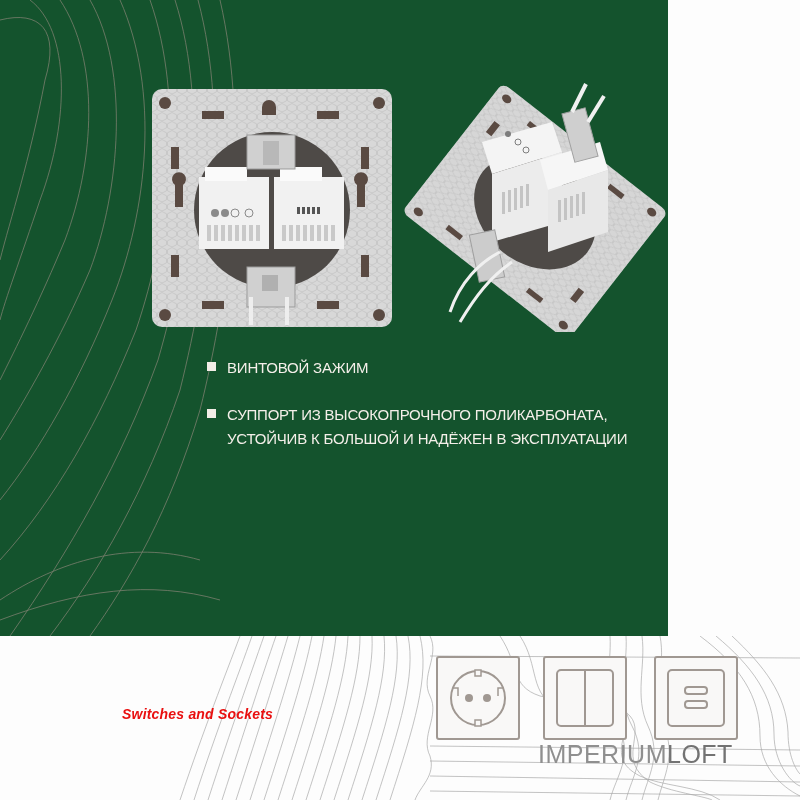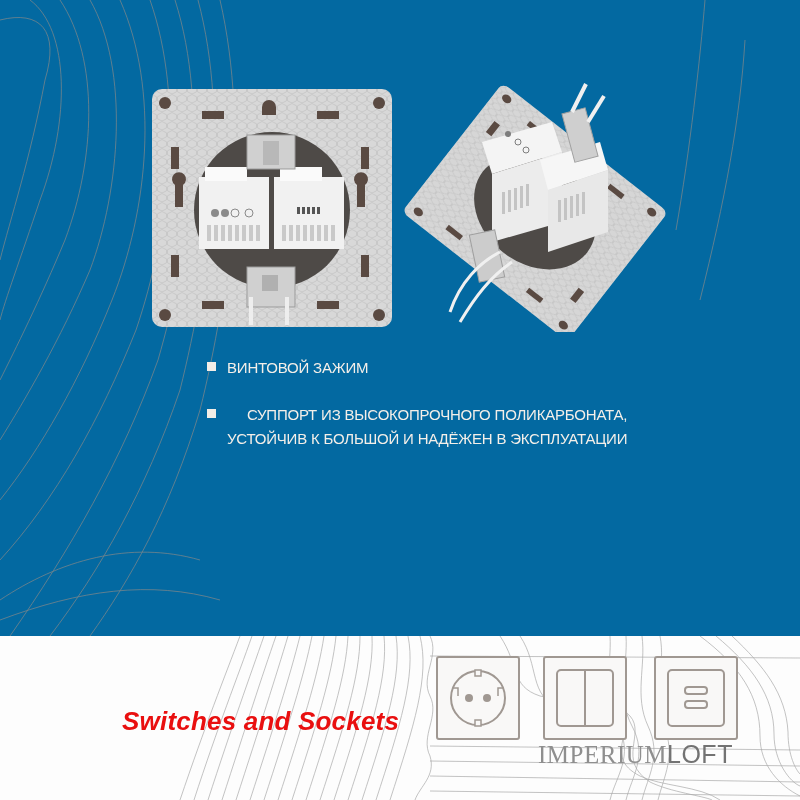--- a/index.html
+++ b/index.html
@@ -1,41 +1,41 @@
 <!DOCTYPE html>
 <html><head>
   <meta charset="utf-8">
   <style>
     * { margin: 0; padding: 0; box-sizing: border-box; }
     html, body { width: 800px; height: 800px; overflow: hidden; }
     body { position: relative; background: #fdfdfd; font-family: "Liberation Sans", sans-serif; }
 
-    .top { position: absolute; left: 0; top: 0; width: 800px; height: 636px; background: #0369a1; overflow: hidden; text-align: right; }
+    .top { position: absolute; left: 0; top: 0; width: 668px; height: 636px; background: #14532d; overflow: hidden; }
     .top-lines { position: absolute; left: 0; top: 0; width: 800px; height: 636px; }
 
     .bottom { position: absolute; left: 0; top: 636px; width: 800px; height: 164px; background: #fdfdfd; overflow: hidden; }
     .bottom-lines { position: absolute; left: 0; top: 0; width: 800px; height: 164px; }
 
     .product { position: absolute; }
     .product-front { left: 147px; top: 85px; width: 250px; height: 245px; }
     .product-angle { left: 390px; top: 82px; width: 290px; height: 250px; }
 
     .features { position: absolute; left: 207px; top: 356px; width: 500px; color: #f4efe9; }
     .feature { display: flex; align-items: flex-start; margin-bottom: 23px; }
     .bullet { width: 9px; height: 9px; background: #f2ede7; margin-top: 6px; margin-right: 11px; flex: 0 0 auto; }
     .feature-text { font-size: 15px; line-height: 24px; letter-spacing: -0.2px; }
     .feature-line { display: block; white-space: nowrap; }
 
-    .tagline { position: absolute; left: 122px; top: 706px; font-size: 26px; font-weight: bold; font-style: italic; color: #e90f0f; letter-spacing: 0.2px; }
+    .tagline { position: absolute; left: 122px; top: 706px; font-size: 14px; font-weight: bold; font-style: italic; color: #e90f0f; letter-spacing: 0.2px; }
 
     .icons { position: absolute; left: 436px; top: 656px; width: 320px; height: 88px; }
     .icon-tile { position: absolute; top: 0; width: 84px; height: 84px; border: 2px solid #a09892; border-radius: 3px; background: #f9f8f7; }
 
     .logo { position: absolute; left: 538px; top: 740px; font-size: 25px; letter-spacing: 0.5px; font-weight: normal; }
-    .logo-a { color: #8f8f8f; font-family: Liberation Serif, serif; }
+    .logo-a { color: #8f8f8f; }
     .logo-b { color: #737373; }
   </style>
 </head>
 <body>
 
 <div class="top">
   <svg class="top-lines" viewBox="0 0 800 636">
     <g fill="none" stroke="#9d8e84" stroke-width="0.8" opacity="0.75">
       <path d="M0,20 C40,10 60,30 45,80 C30,160 10,220 0,260"></path>
       <path d="M30,0 C70,30 70,120 40,200 C20,260 5,300 0,320"></path>

